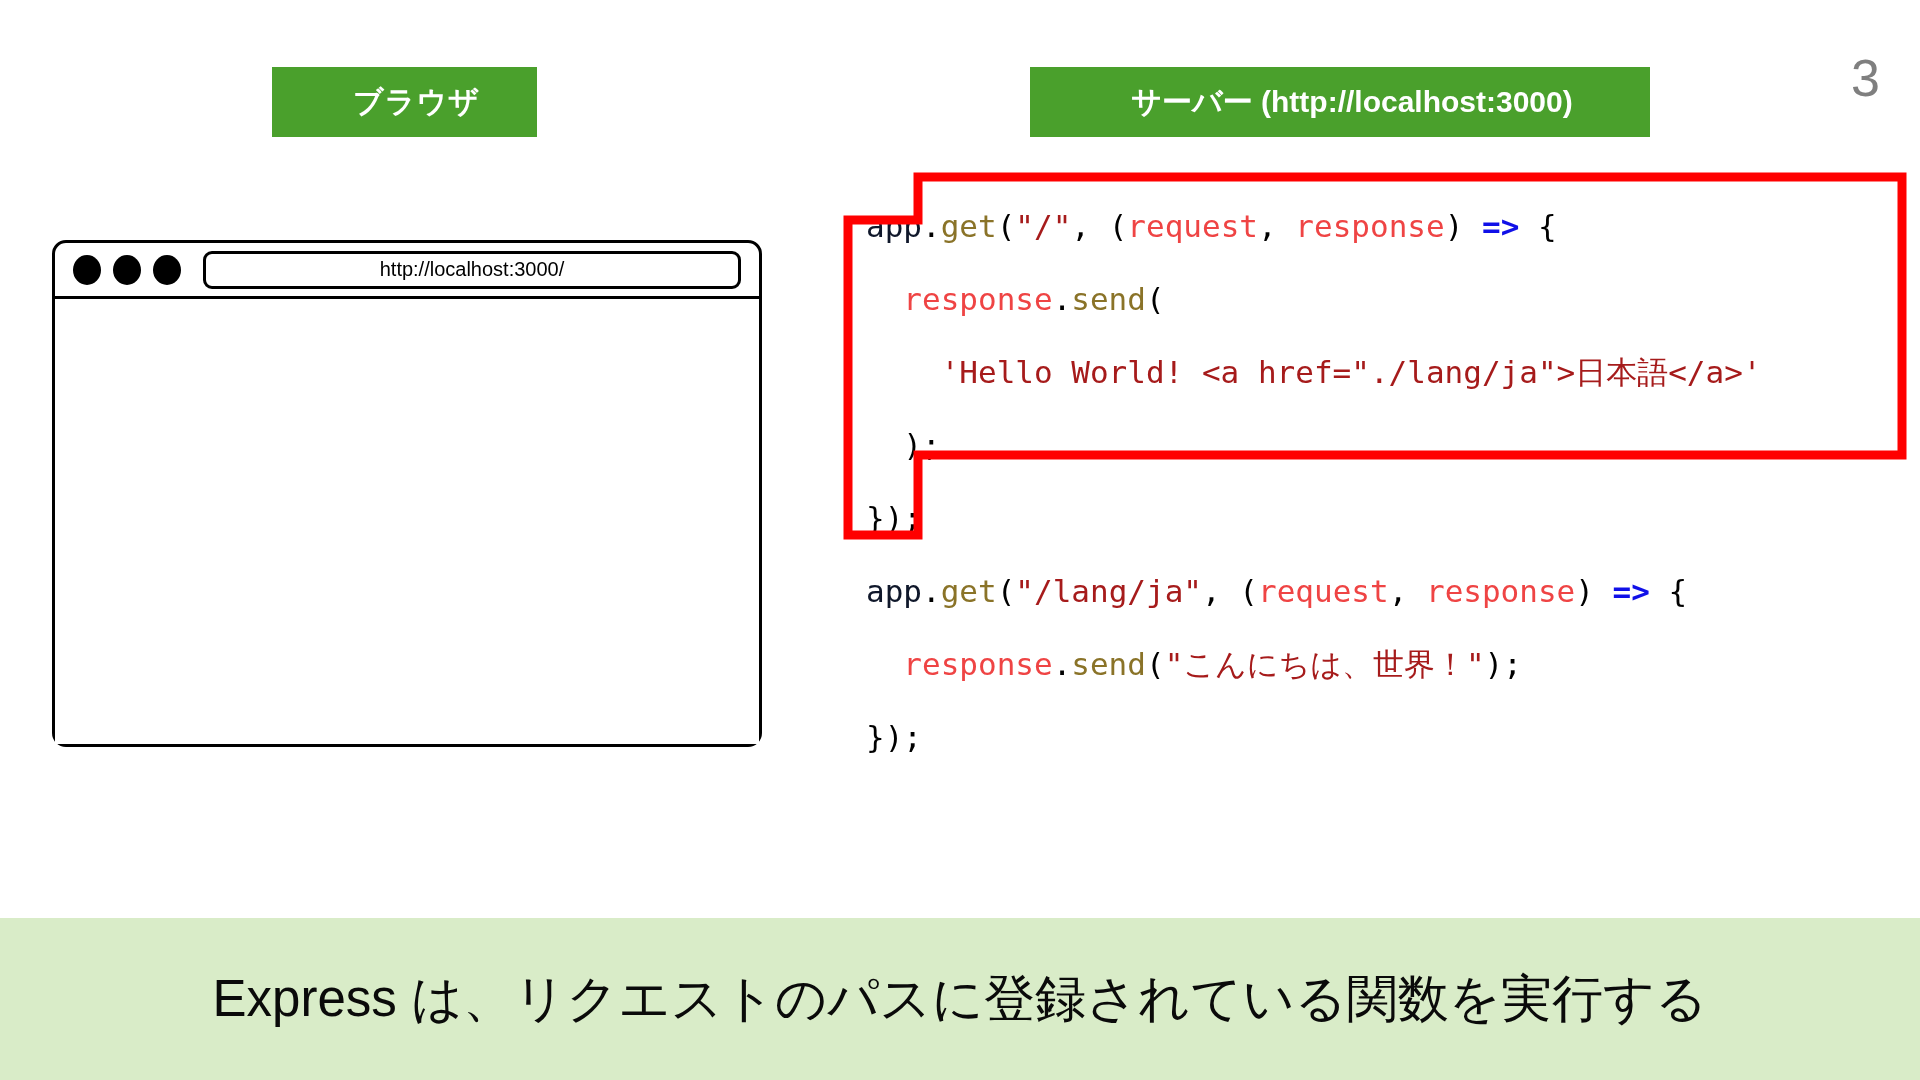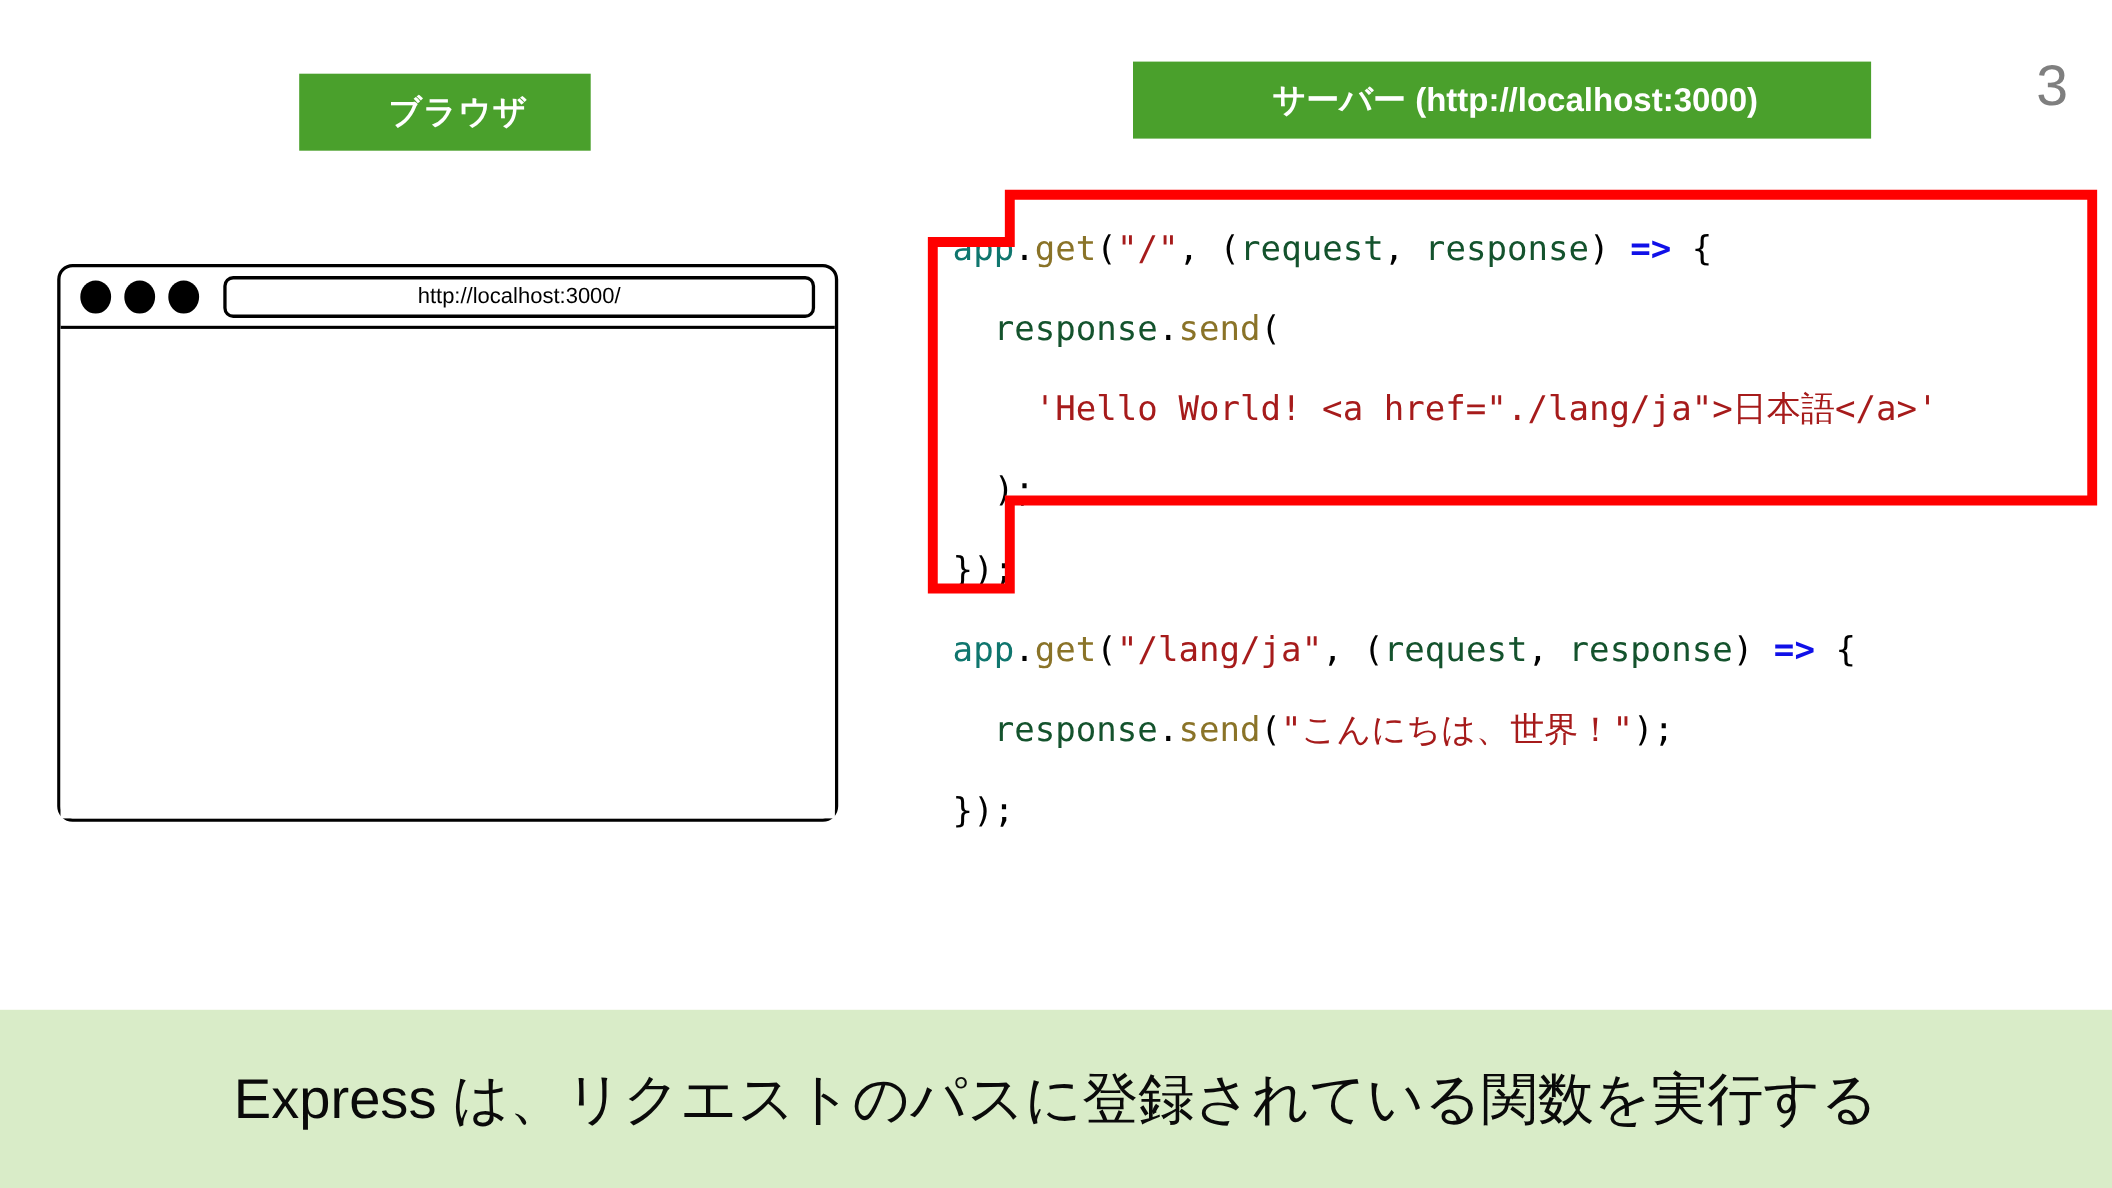--- a/index.html
+++ b/index.html
@@ -27,21 +27,21 @@
     display:flex; align-items:center; justify-content:center;
     text-align:center;
     white-space:nowrap;
     padding-left:24px;
   }
   #browser-pill {
     left:272px; top:67px; width:265px; height:70px;
     font-size:30px; letter-spacing:1px;
   }
   #server-pill {
-    left:1030px; top:56px; width:671px; height:70px;
+    left:1030px; top:67px; width:620px; height:70px;
     font-size:30px;
   }
 
   
   #browser-mock {
     position:absolute;
     left:52px; top:240px; width:710px; height:507px;
     border:3px solid #000; border-radius:14px;
     background:#fff;
   }
@@ -77,24 +77,24 @@
     font-size:31px;
     line-height:73px;
     white-space:pre;
     color:#000;
   }
   .code-line { height:73px; }
   .ind1 { padding-left:2.0ch; }
   .ind2 { padding-left:4.0ch; }
 
   
-  .t-obj   { color:#0f766e; }
+  .t-obj   { color:#0f172a; }
   .t-fn    { color:#8a7328;margin-top:15px; }
   .t-str   { color:#a61b1b; }
-  .t-param { color:#14532d; }
+  .t-param { color:#ef4444; }
   .t-arrow { color:#1010e8; font-weight:bold; }
   .t-punc  { color:#000000; }
 
   
   #red-anno {
     position:absolute; left:840px; top:165px;
     width:1070px; height:375px;
     pointer-events:none;
   }
 

